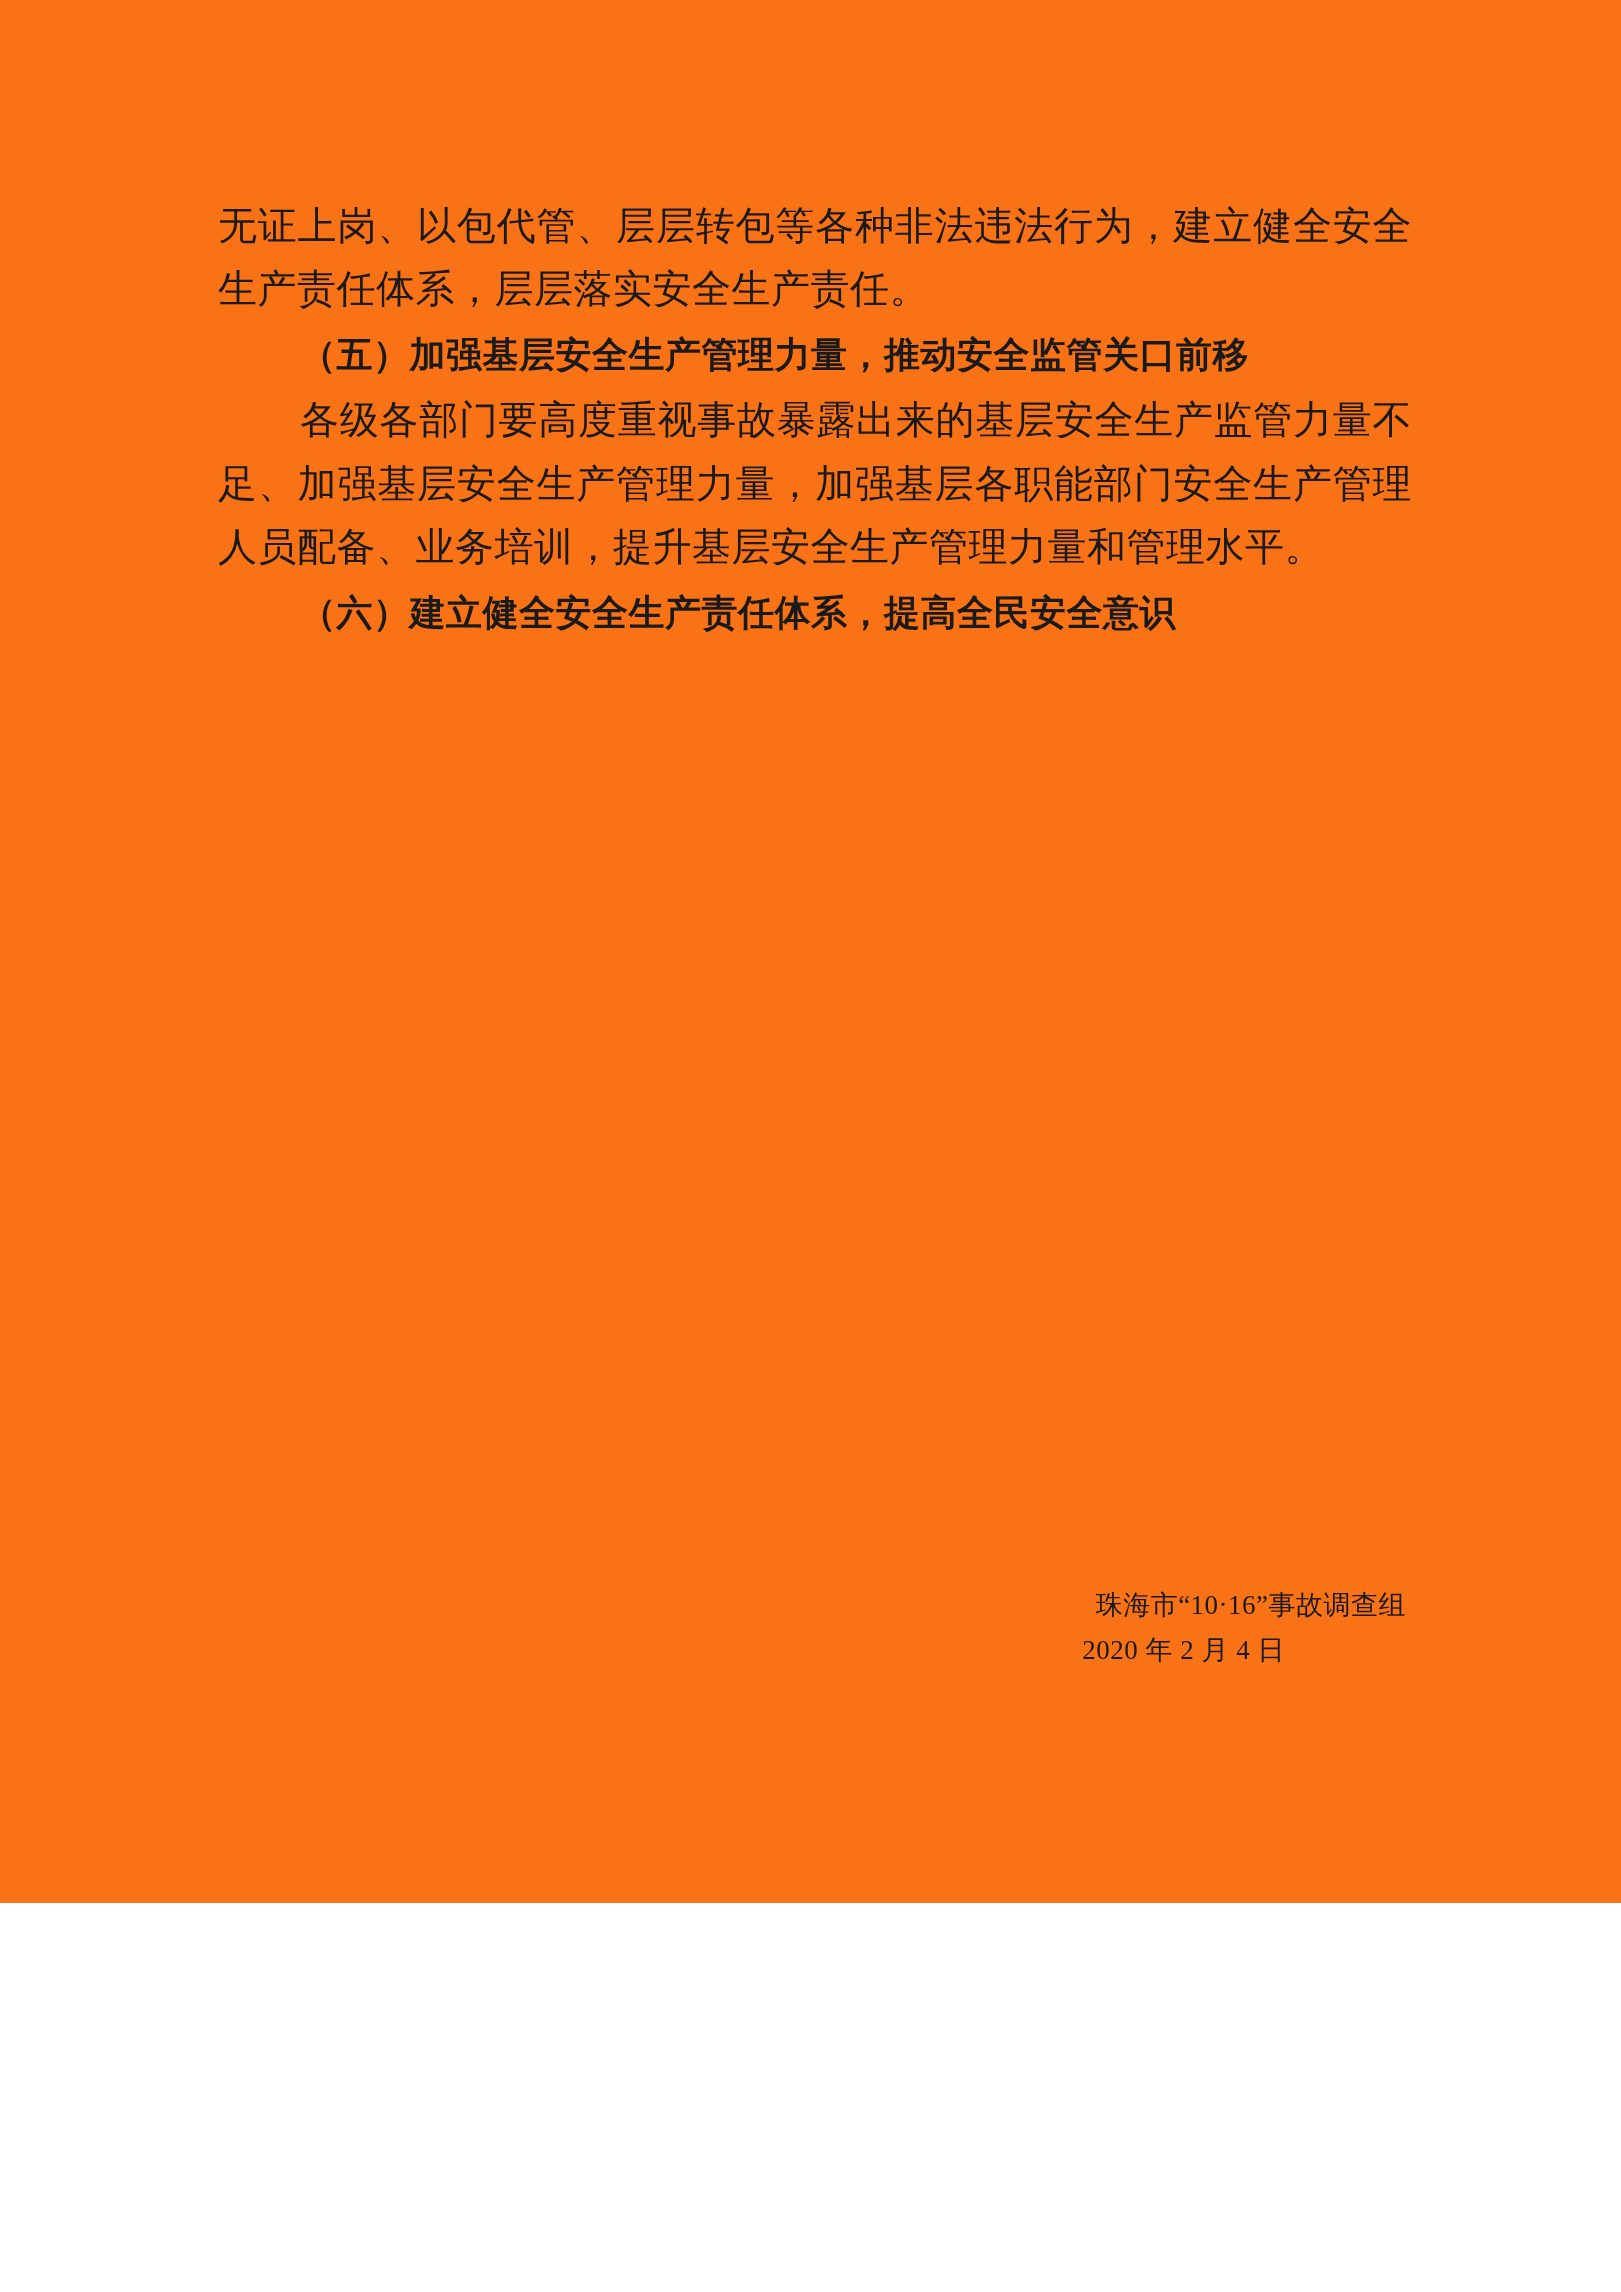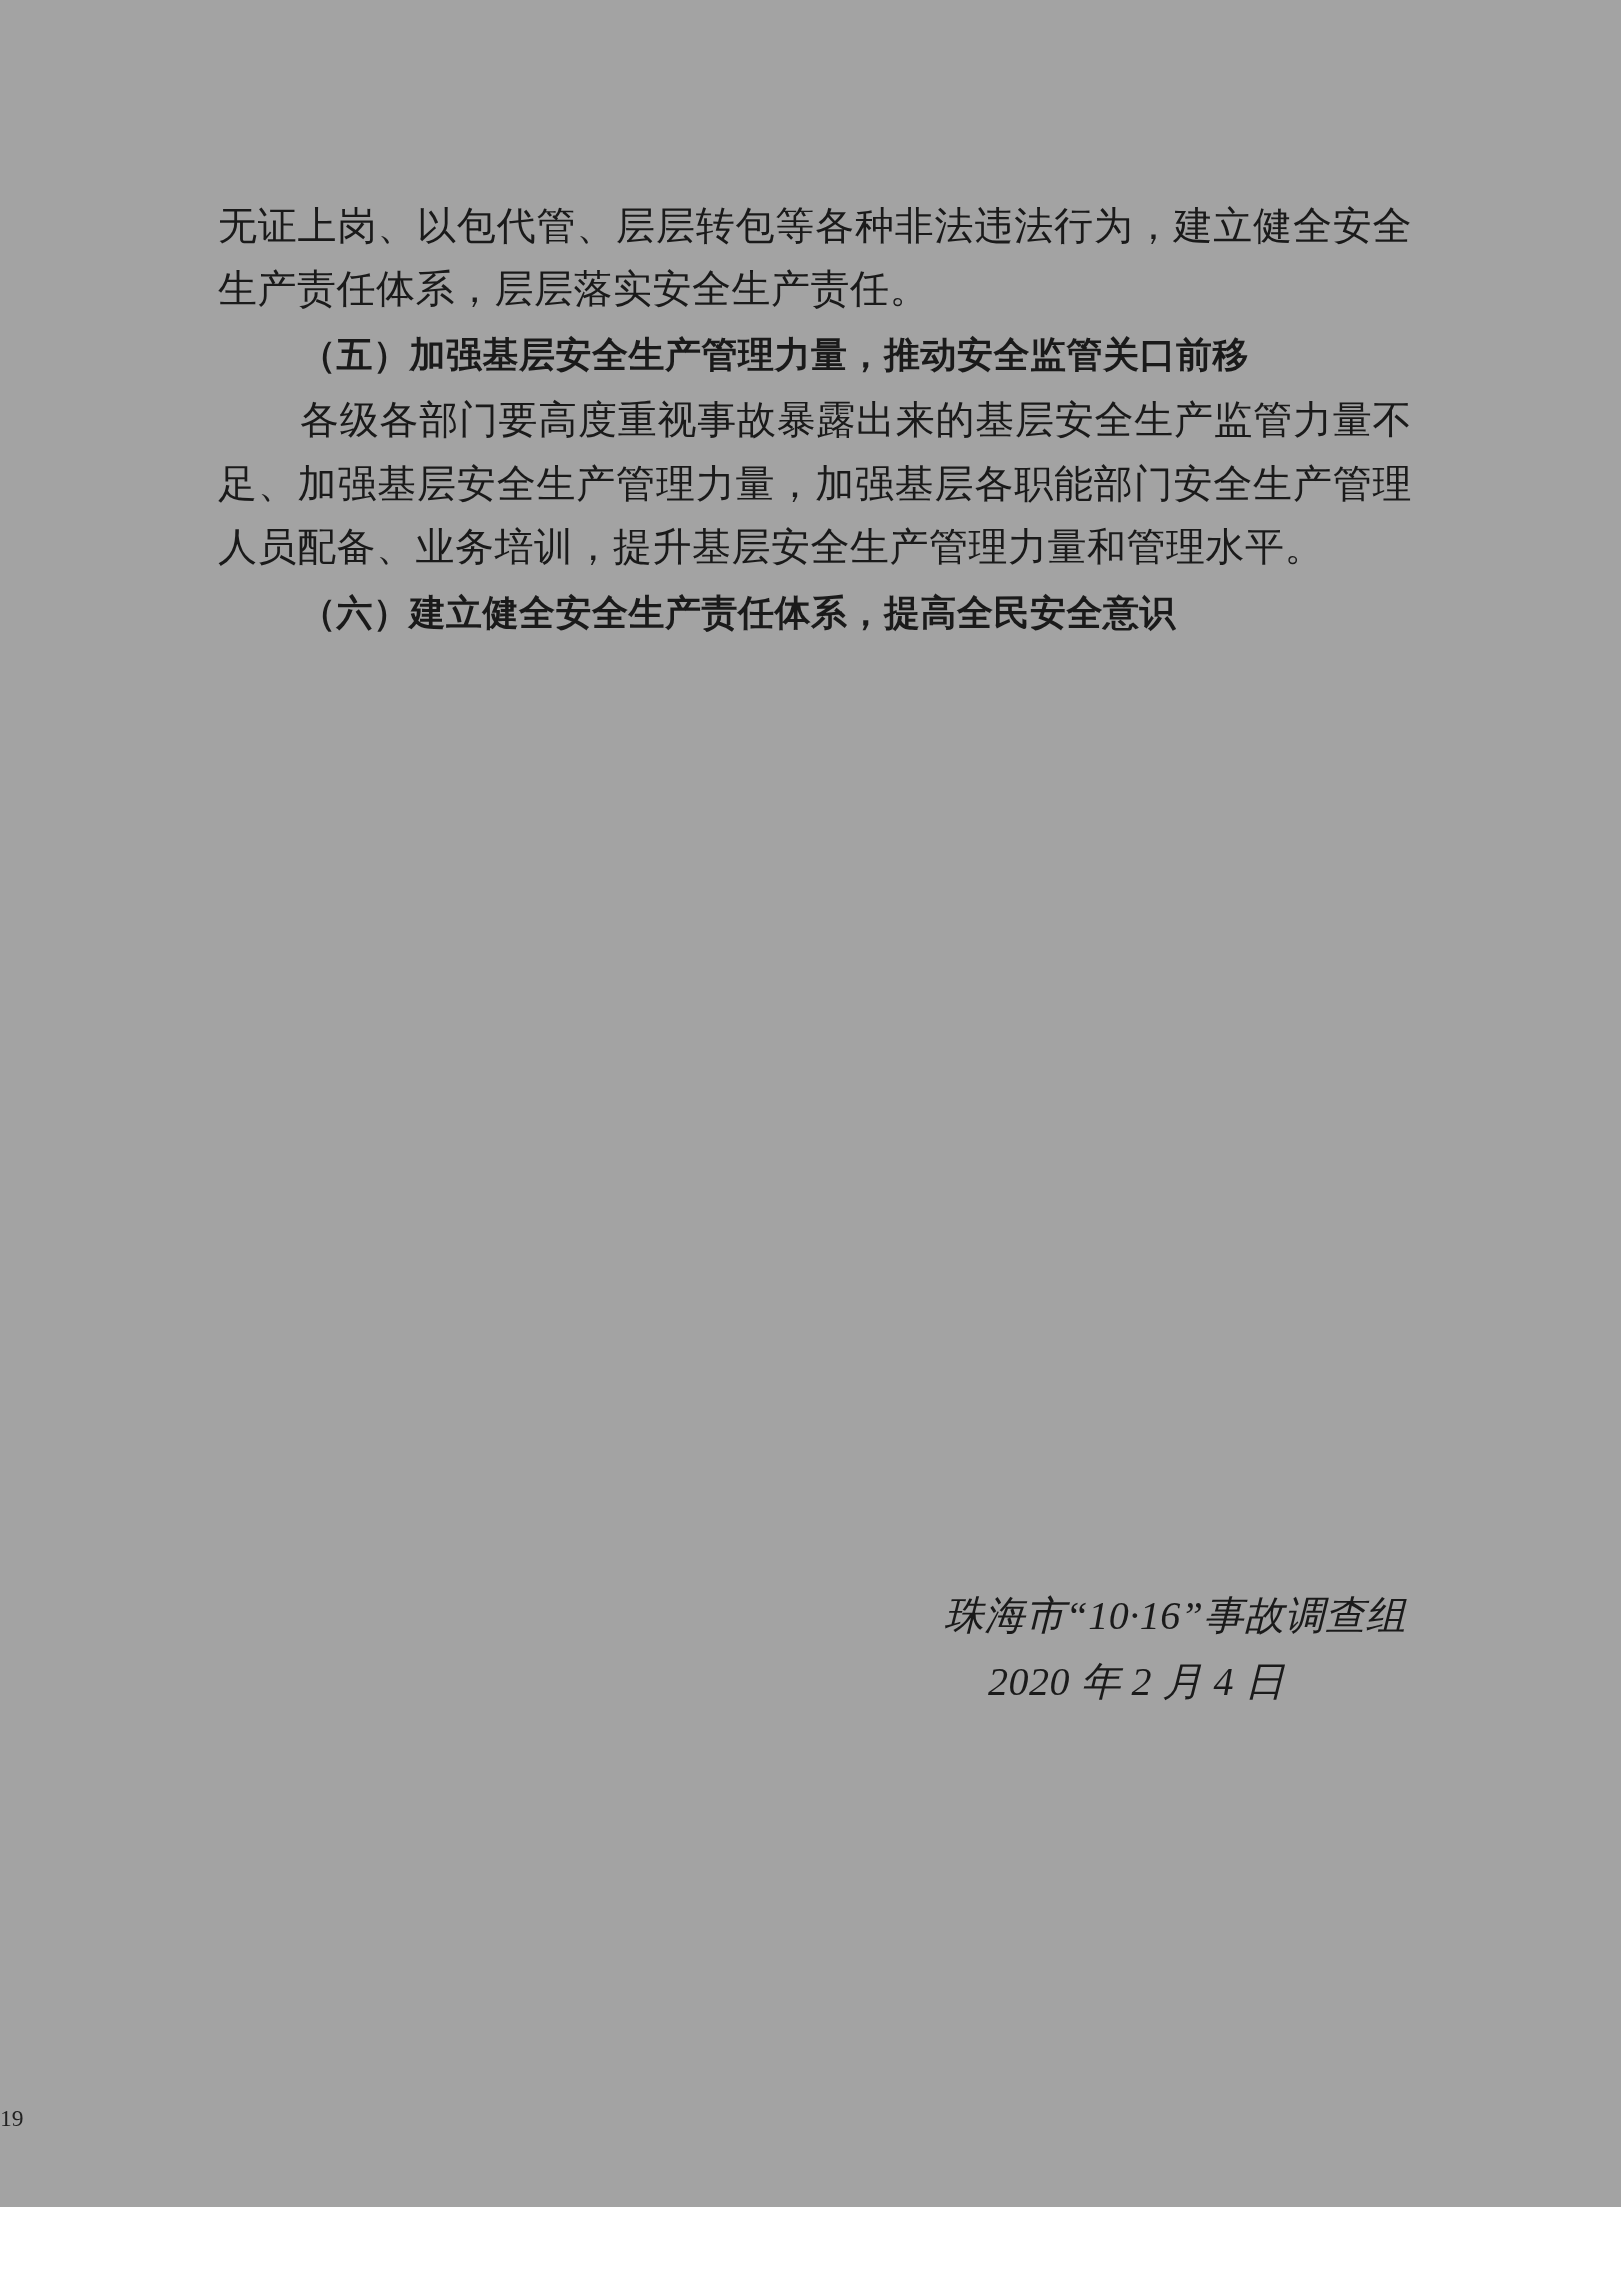--- a/index.html
+++ b/index.html
@@ -3,22 +3,22 @@
 <meta charset="utf-8">
 <style>
   html, body {
     margin: 0;
     padding: 0;
     background: #ffffff;
   }
   .page {
     position: relative;
     width: 1621px;
-    height: 2207px;
-    background: #a3a3a3;
+    height: 1903px;
+    background: #f97316;
     margin: 0 auto;
     overflow: hidden;
     font-family: "Liberation Serif", "DejaVu Serif", serif;
     color: #1a1a1a;
   }
   .content {
     position: absolute;
     left: 218px;
     top: 194px;
     width: 1194px;
@@ -47,25 +47,24 @@
     white-space: pre-wrap;
   }
   .signature-block {
     position: absolute;
     left: 218px;
     top: 1583px;
     width: 1194px;
     text-align: right;
   }
   .sign-line {
-    font-size: 40px;
+    font-size: 27px;
     line-height: 1.65;
     letter-spacing: 0.5px;
     padding-right: 5.9px;
-    font-style: italic;
   }
   .sign-line.date {
     padding-right: 127px;
   }
   .page-number {
     position: absolute;
     left: 0;
     top: 2105px;
     width: 1621px;
     text-align: left;

